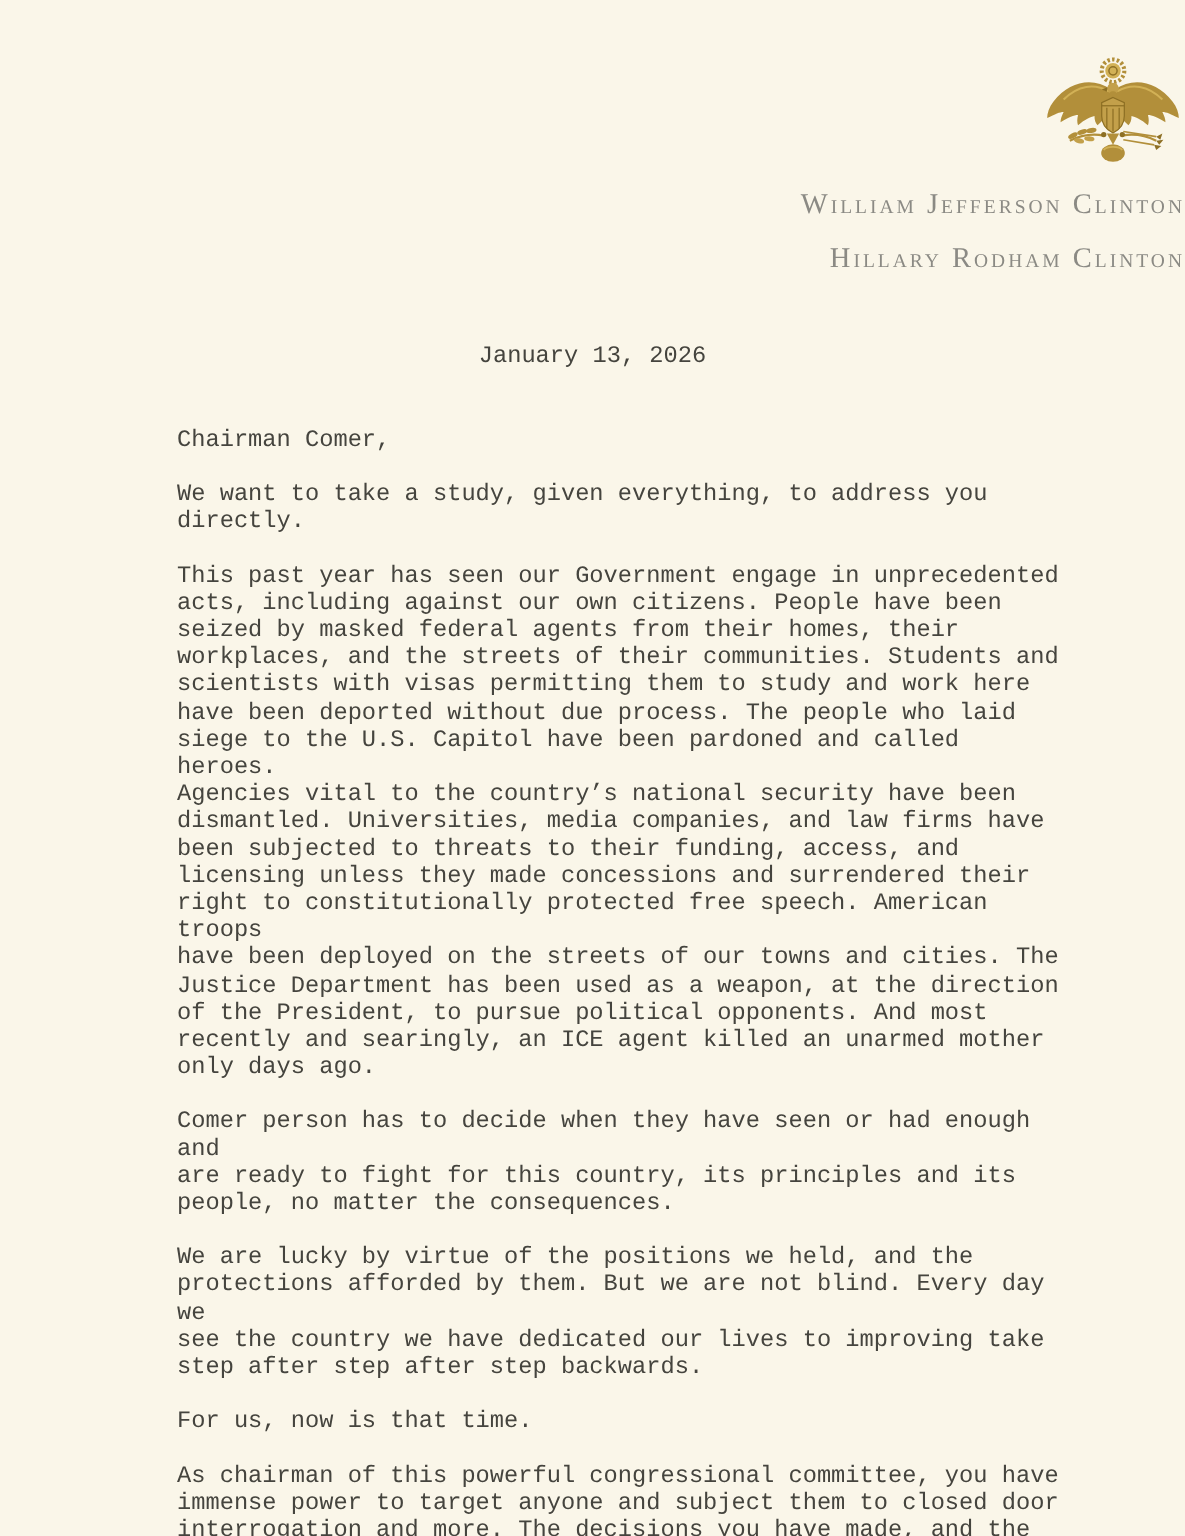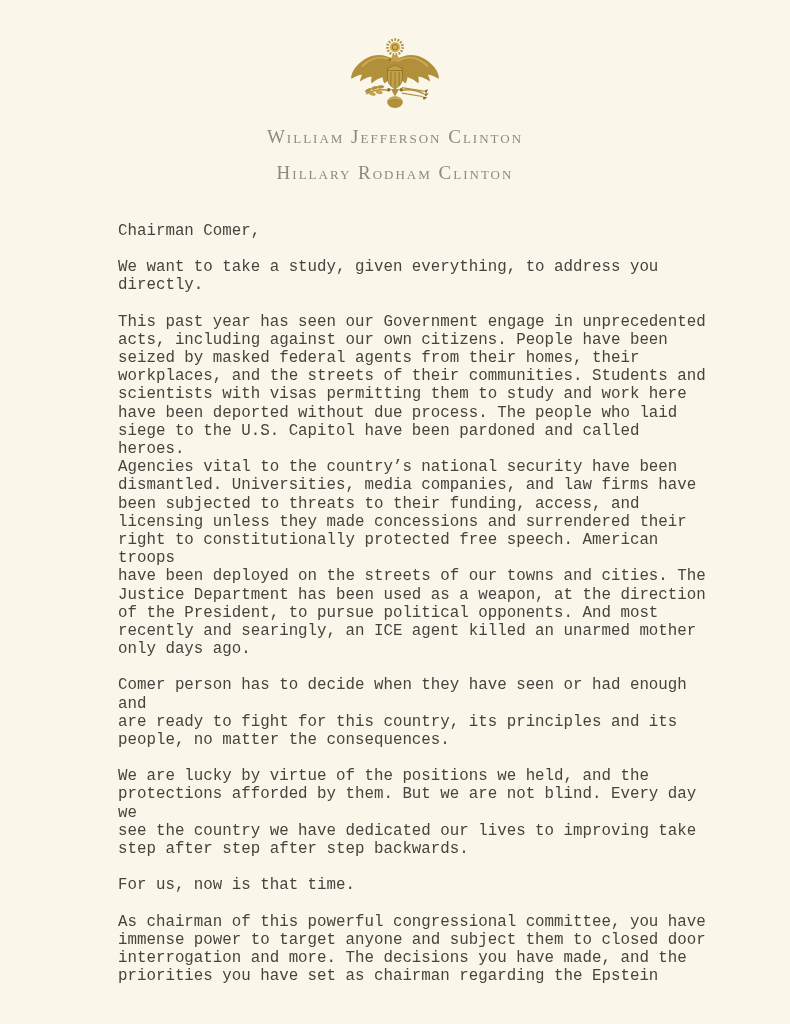--- a/index.html
+++ b/index.html
@@ -11,21 +11,21 @@
   .page {
     position: relative;
     width: 790px;
     height: 1024px;
     background: #faf6e9;
     overflow: hidden;
     font-family: "Liberation Mono", monospace;
     color: #45443e;
   }
   .letterhead {
-    text-align: center;
+    text-align: right;
     padding-top: 36px;
   }
   .seal {
     display: inline-block;
     width: 96px;
     height: 80px;
     line-height: 0;
   }
   .seal svg { width: 96px; height: 80px; }
   .name {
@@ -103,20 +103,21 @@
         <path d="M64 77 L70 88 L76 77 Z" fill="#b28f3a"></path>
 
         <ellipse cx="70" cy="96" rx="11.5" ry="8.5" fill="#b28f3a"></ellipse>
         <path d="M61 93 C64 89 76 89 79 93" fill="none" stroke="#d2b156" stroke-width="1.8"></path>
       </svg>
     </span>
     <div class="name name-1">William Jefferson Clinton</div>
     <div class="name name-2">Hillary Rodham Clinton</div>
   </div>
 
+  <div class="date-line">January 13, 2026</div>
 
   <div class="letter-body">
     <p class="para">Chairman Comer,</p>
     <p class="para">We want to take a study, given everything, to address you
 directly.</p>
     <p class="para">This past year has seen our Government engage in unprecedented
 acts, including against our own citizens. People have been
 seized by masked federal agents from their homes, their
 workplaces, and the streets of their communities. Students and
 scientists with visas permitting them to study and work here

